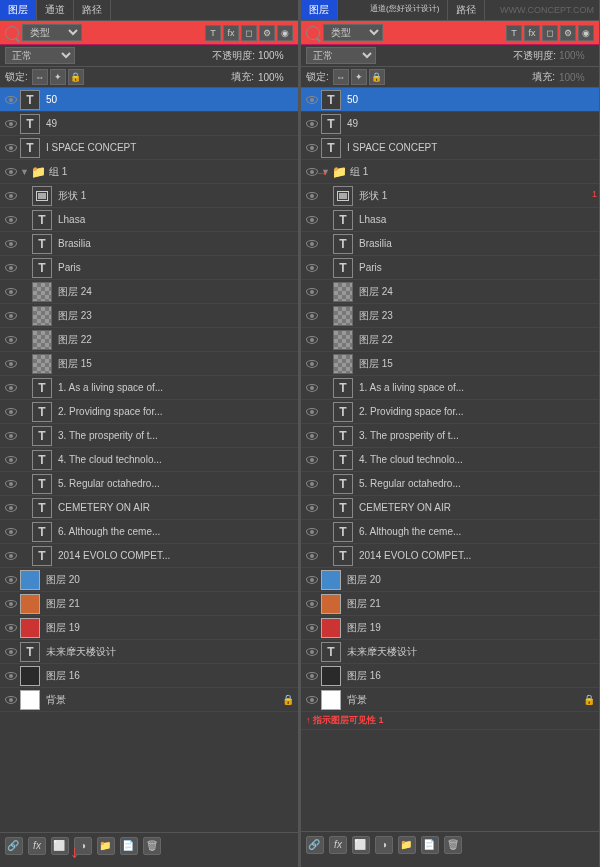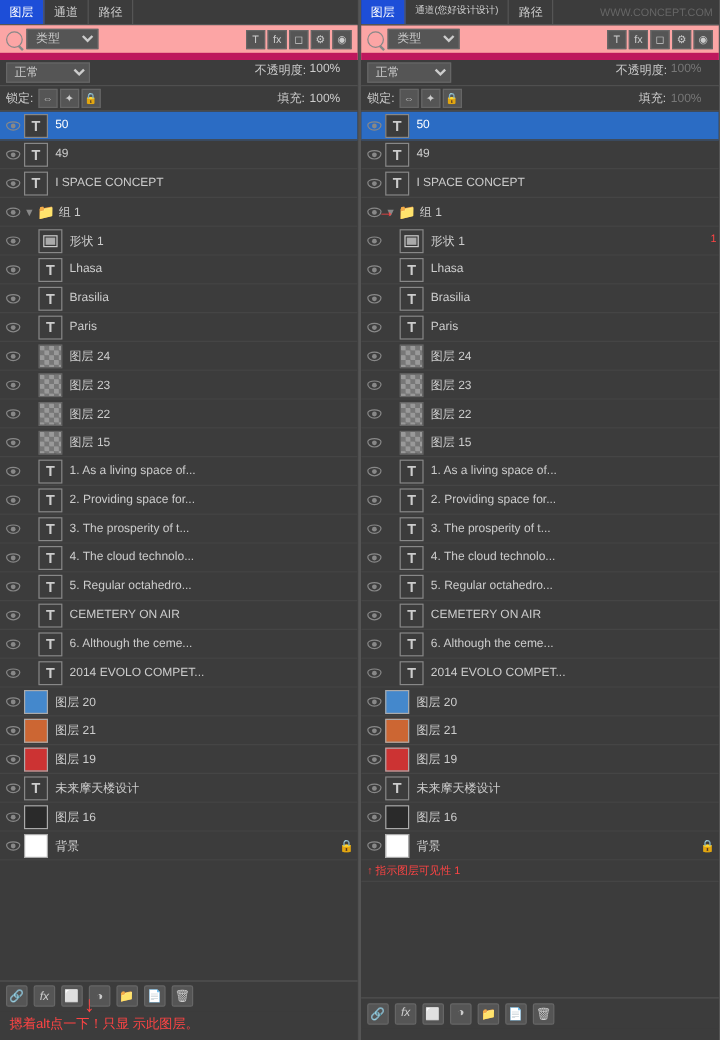--- a/index.html
+++ b/index.html
@@ -45,23 +45,23 @@
     }
 
     .panel-tab.active {
       background: #1d4ed8;
       color: #fff;
     }
 
     .search-bar {
       display: flex;
       align-items: center;
-      background: #fca5a5;
+      background: #ef4444;
       padding: 3px 5px;
-      border-bottom: 6px solid #be185d;
+      border-bottom: 1px solid #be185d;
       gap: 3px;
     }
 
     .search-icon {
       width: 14px;
       height: 14px;
       border: 1.5px solid #888;
       border-radius: 50%;
       position: relative;
       display: inline-block;
@@ -102,21 +102,21 @@
       color: #ccc;
       font-size: 9px;
       display: flex;
       align-items: center;
       justify-content: center;
       cursor: pointer;
     }
 
     .blend-bar {
       display: flex;
-      align-items: flex-start;
+      align-items: center;
       padding: 2px 5px;
       border-bottom: 1px solid #555;
       gap: 3px;
       background: #3c3c3c;
     }
 
     .blend-select {
       background: #555;
       border: 1px solid #666;
       color: #ccc;
@@ -613,34 +613,32 @@
       <div class="footer-btn">⬜</div>
       <div class="footer-btn">◑</div>
       <div class="footer-btn">📁</div>
       <div class="footer-btn">📄</div>
       <div class="footer-btn">🗑</div>
     </div>
 
     <div class="annotation-area">
 
       <div style="position:relative; padding: 4px 8px 5px 8px;">
-        <div style="color:#ff4444; font-size:11px; line-height:1.4;">摁着alt点一下！只显
-示此图层。</div>
         <div style="position:absolute; left:70px; top:-15px; color:#ff4444; font-size:18px; transform: rotate(180deg);">↑</div>
       </div>
     </div>
   </div>
 
   <div class="panel-divider"></div>
 
   <div class="panel" id="right-panel" style="position:relative;">
 
     <div class="panel-tabs" style="position:relative;">
       <div class="panel-tab active">图层</div>
-      <div class="panel-tab" style="font-size:8px;">通道(您好设计设计)</div>
+      <div class="panel-tab" style="font-size:8px;margin-left:24px;">通道(您好设计设计)</div>
       <div class="panel-tab">路径</div>
       <span class="website-label">WWW.CONCEPT.COM</span>
     </div>
 
     <div class="search-bar">
       <span class="search-icon"></span>
       <select class="search-type">
         <option>类型</option>
       </select>
       <div class="search-icons">
@@ -921,21 +919,21 @@
         <div class="layer-row">
           <div class="eye-btn">
             <span class="eye-icon"></span>
           </div>
           <div style="display: flex; align-items: center; margin-right: 3px;">
             <div style="width:20px;height:20px;flex-shrink:0;margin-right:3px;border:1px solid #aaa;background:#ffffff;"></div>
           </div>
           <span class="layer-name">背景</span>
           <span style="font-size: 10px; margin-left: 2px;">🔒</span>
         </div>
-        <div style="padding: 2px 5px; font-size: 9px; color: rgb(255, 68, 68); background: rgb(60, 60, 60); border-bottom: 1px solid rgb(69, 69, 69);">↑ 指示图层可见性   1</div>
+        <div style="padding: 2px 5px; font-size: 9px; color: rgb(255, 68, 68); background: rgb(60, 60, 60); border-bottom: 1px solid rgb(69, 69, 69); font-weight: bold;">↑ 指示图层可见性   1</div>
       </div>
 
     <div class="panel-footer">
       <div class="footer-btn">🔗</div>
       <div class="footer-btn">
           <em>fx</em>
         </div>
       <div class="footer-btn">⬜</div>
       <div class="footer-btn">◑</div>
       <div class="footer-btn">📁</div>

